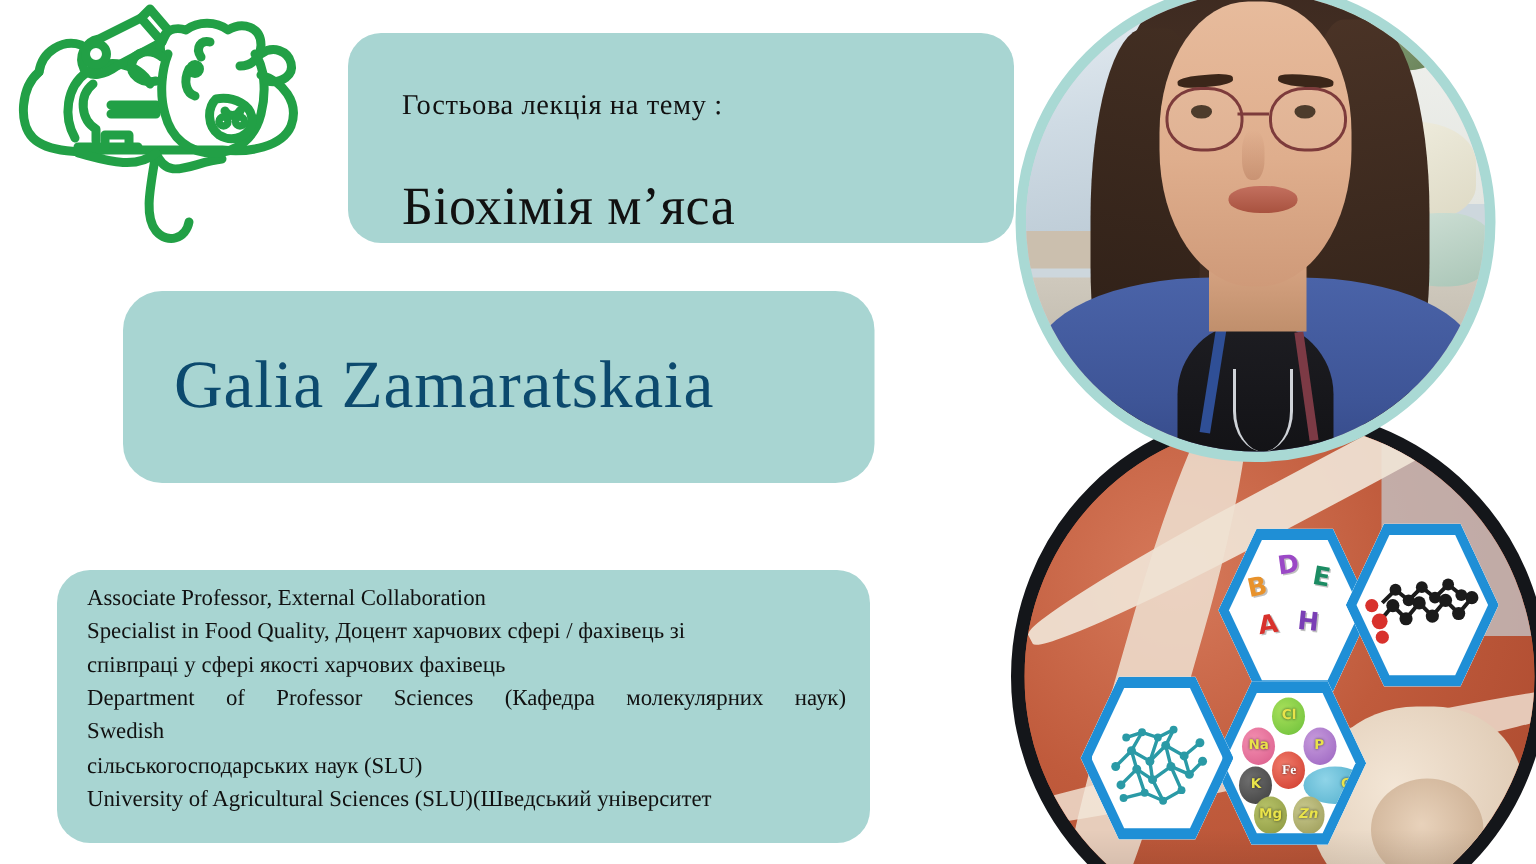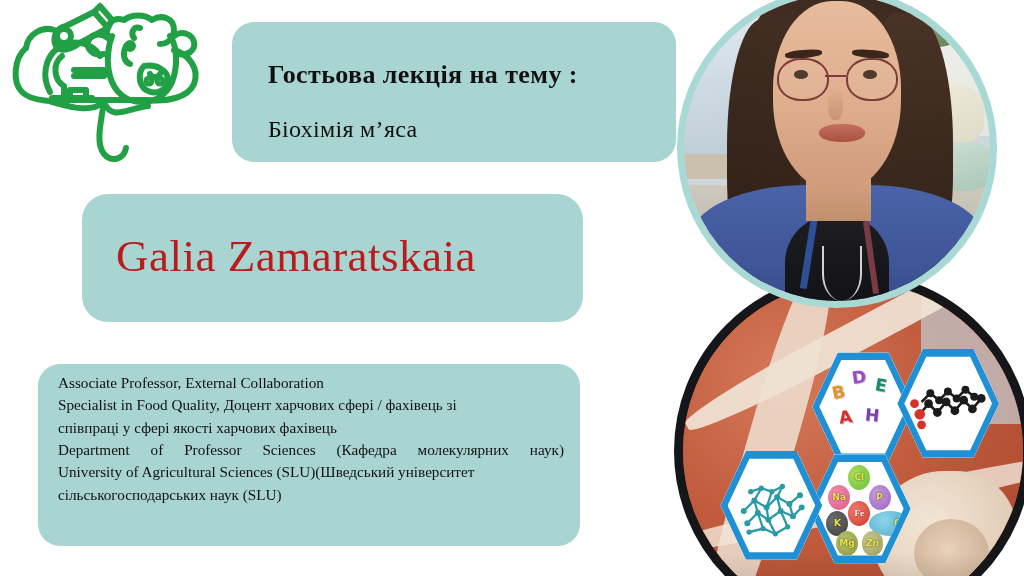--- a/index.html
+++ b/index.html
@@ -8,27 +8,27 @@
   .slide{position:relative;width:1024px;height:576px;background:#ffffff;overflow:hidden;}
 
   
   .logo{position:absolute;left:8px;top:2px;width:200px;height:175px;}
   .logo svg{width:100%;height:100%;display:block;}
 
   
   .panel{position:absolute;background:#a8d5d2;}
   .title-box{left:232px;top:22px;width:444px;height:140px;border-radius:22px;}
   .title-line{position:absolute;left:36px;color:#111111;white-space:nowrap;}
-  .title-line.l1{top:38px;font-size:26px;letter-spacing:.4px;font-weight:bold;}
-  .title-line.l2{top:94px;font-size:24px;letter-spacing:.3px;}
+  .title-line.l1{top:38px;font-size:19px;letter-spacing:.4px;}
+  .title-line.l2{top:94px;font-size:36px;letter-spacing:.3px;}
 
   .name-box{left:82px;top:194px;width:501px;height:128px;border-radius:26px;}
-  .name-text{position:absolute;left:34px;top:36px;font-size:45px;color:#b91c1c;white-space:nowrap;letter-spacing:.5px;}
-
-  .bio-box{left:38px;top:364px;width:542px;height:182px;border-radius:22px;}
+  .name-text{position:absolute;left:34px;top:36px;font-size:45px;color:#0c4a6e;white-space:nowrap;letter-spacing:.5px;}
+
+  .bio-box{left:38px;top:380px;width:542px;height:182px;border-radius:22px;}
   .bio-text{position:absolute;left:20px;top:8px;width:506px;font-size:15.2px;line-height:1.47;color:#111111;}
   .bio-text div{white-space:nowrap;}
   .bio-text div.just{text-align:justify;text-align-last:justify;white-space:normal;}
 
   
   .portrait{position:absolute;left:677px;top:-12px;width:306px;height:306px;border-radius:50%;
             border:7px solid #a9d9d4;overflow:hidden;z-index:6;background:#cdd7dd;}
   .portrait .scene{position:absolute;inset:0;}
   .pf{position:absolute;}
   .bg-win{left:0;top:0;width:44%;height:58%;
@@ -190,22 +190,23 @@
   <div class="panel name-box">
     <div class="name-text">Galia Zamaratskaia</div>
   </div>
 
   <div class="panel bio-box">
     <div class="bio-text">
       <div>Associate Professor, External Collaboration</div>
       <div>Specialist in Food Quality, Доцент харчових сфері / фахівець зі</div>
       <div>співпраці у сфері якості харчових фахівець</div>
       <div class="just">Department of Professor Sciences (Кафедра молекулярних наук)</div>
+      <div>Swedish</div>
+      <div>сільськогосподарських наук (SLU)</div>
       <div>University of Agricultural Sciences (SLU)(Шведський університет</div>
-      <div>сільськогосподарських наук (SLU)</div>
     </div>
   </div>
 
   <div class="meat">
     <div class="mf m-base"></div>
     <div class="mf m-grey"></div>
     <div class="mf m-fat1"></div>
     <div class="mf m-fat2"></div>
     <div class="mf m-fat3"></div>
     <div class="mf m-bone"></div>

